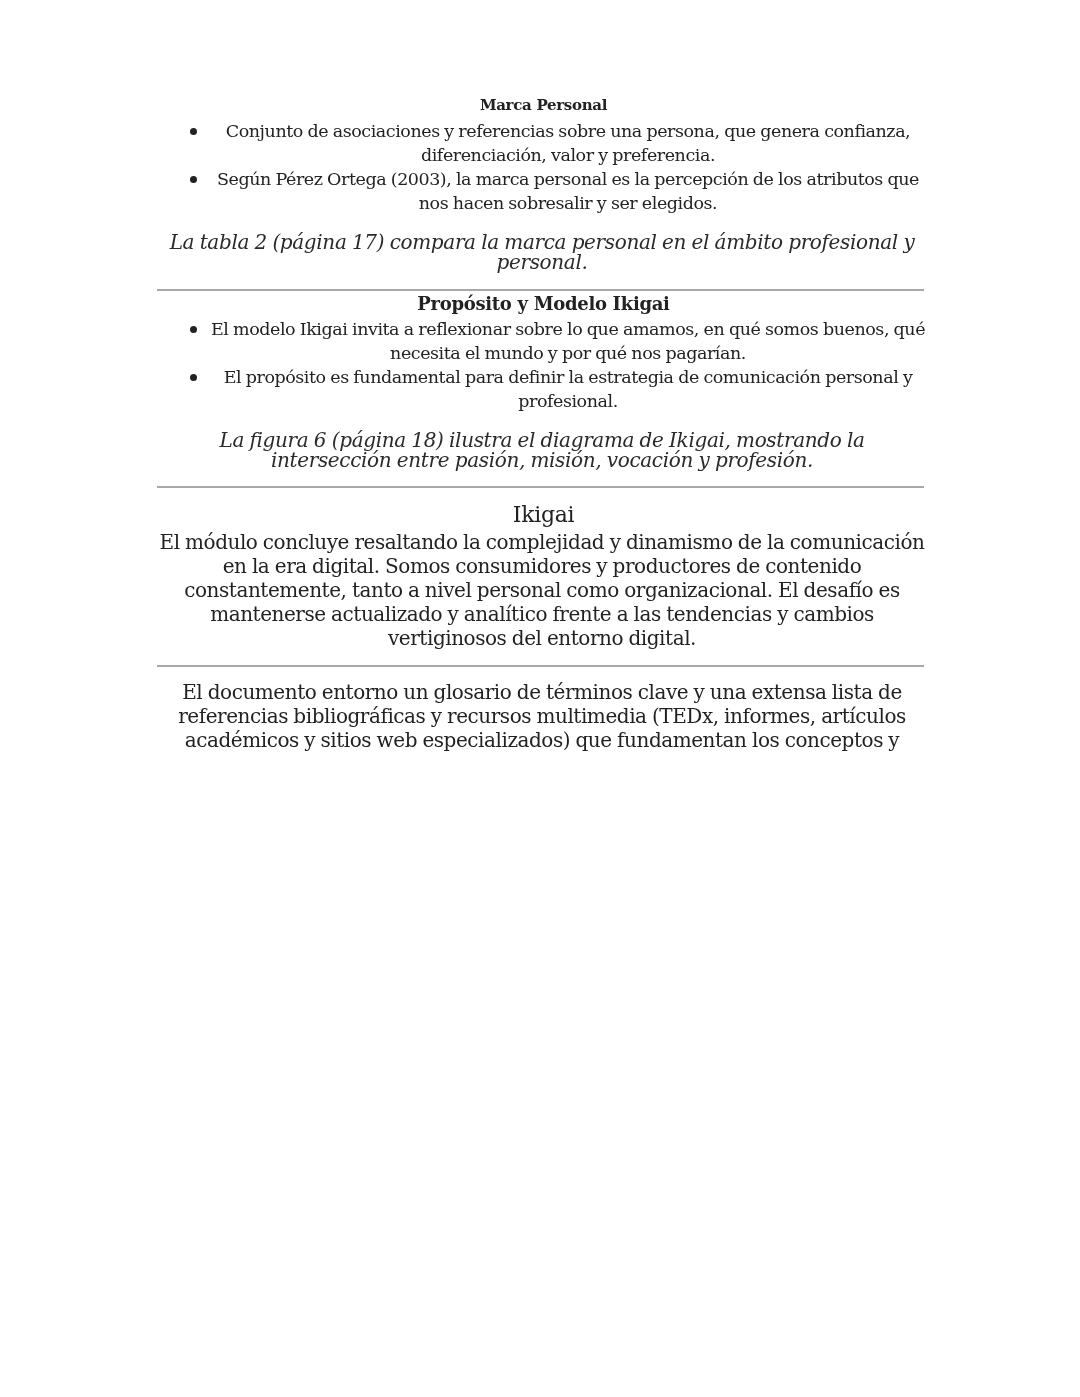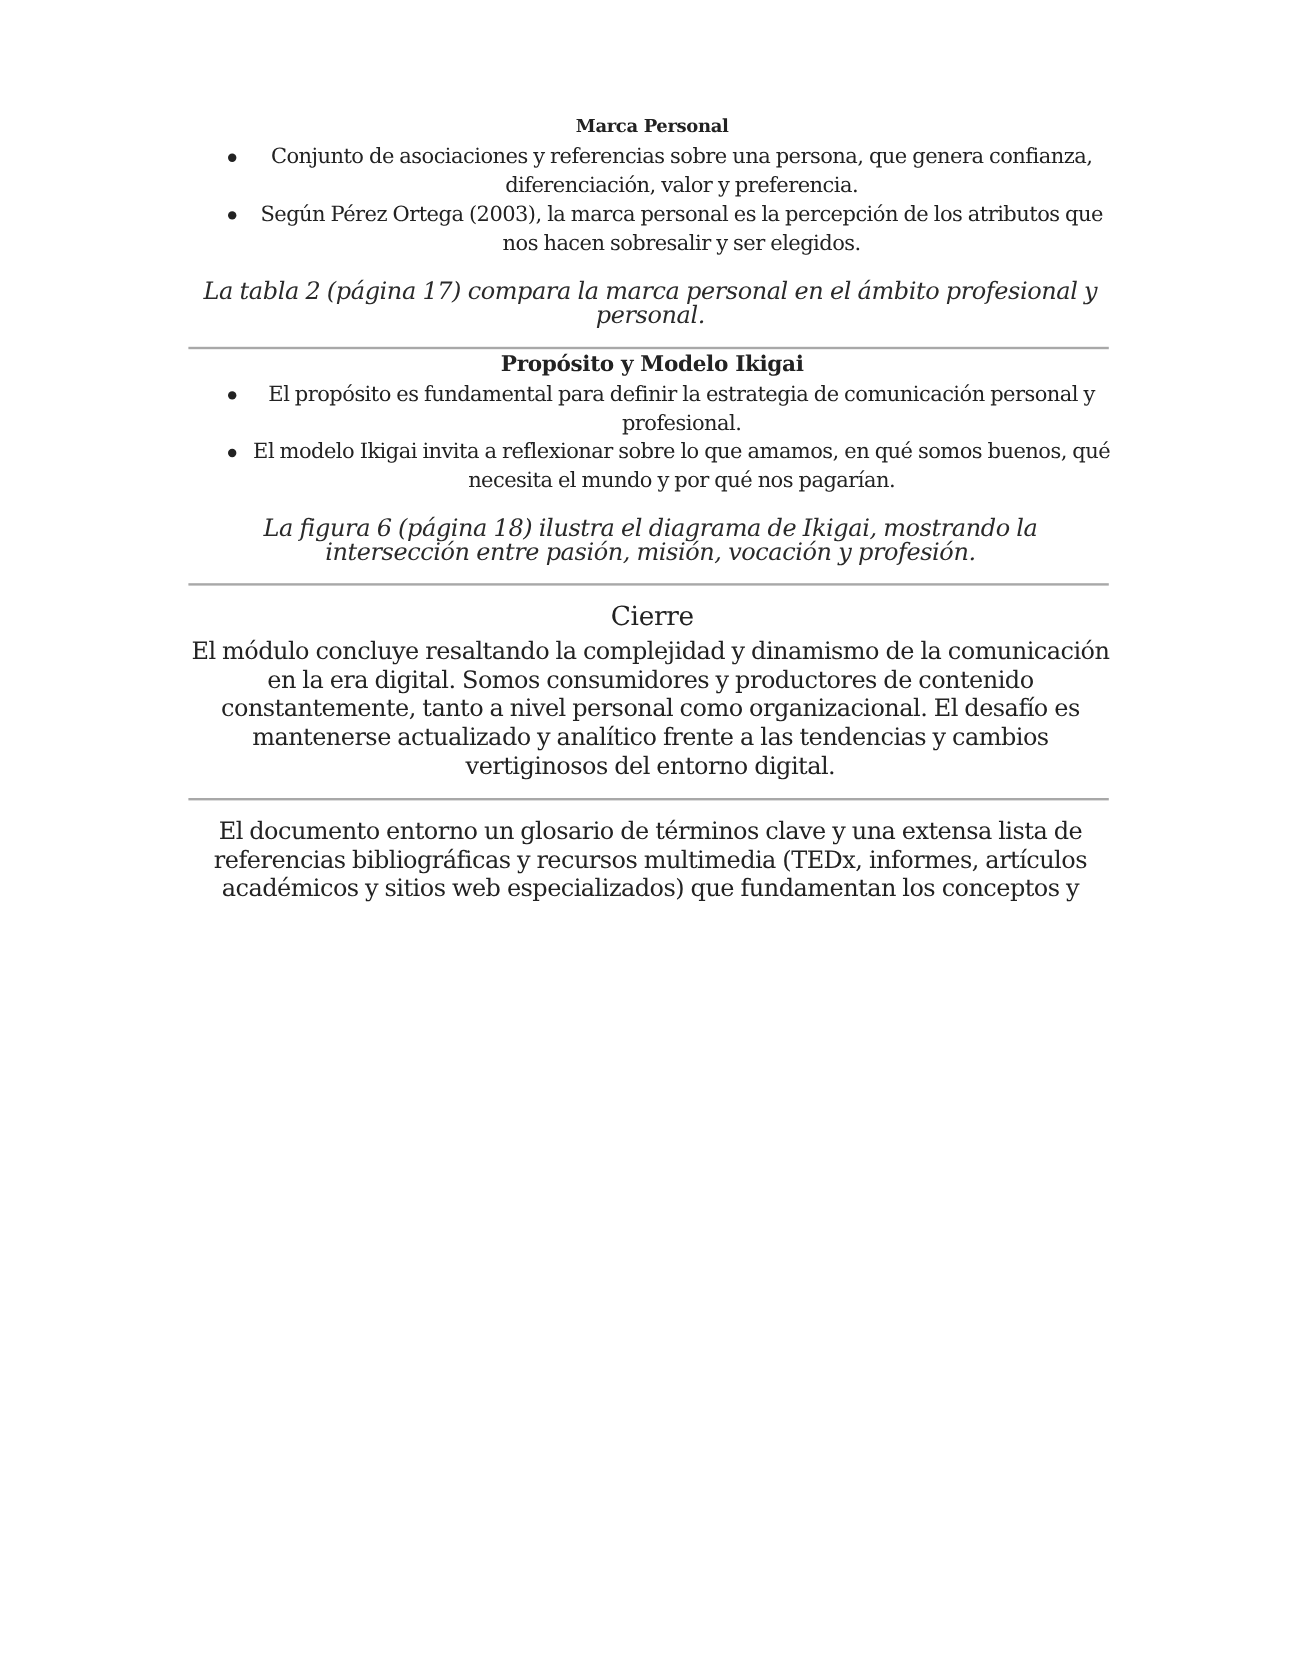--- a/index.html
+++ b/index.html
@@ -132,34 +132,34 @@
       <p class="caption" style="margin-top:17px;">La tabla 2 (página 17) compara la marca personal en el ámbito profesional y personal.</p>
     </section>
 
     <hr class="rule" style="margin-top:17px;">
 
     <section style="">
       <div class="h3">Propósito y Modelo Ikigai</div>
       <ul class="bullets">
         <li>
           <span class="dot"></span>
-          <span>El propósito es fundamental para definir la estrategia de comunicación personal y profesional.</span>
+          <span>El modelo Ikigai invita a reflexionar sobre lo que amamos, en qué somos buenos, qué necesita el mundo y por qué nos pagarían.</span>
         </li>
         <li>
           <span class="dot"></span>
-          <span>El modelo Ikigai invita a reflexionar sobre lo que amamos, en qué somos buenos, qué necesita el mundo y por qué nos pagarían.</span>
+          <span>El propósito es fundamental para definir la estrategia de comunicación personal y profesional.</span>
         </li>
       </ul>
       <p class="caption" style="margin-top:17px;">La figura 6 (página 18) ilustra el diagrama de Ikigai, mostrando la intersección entre pasión, misión, vocación y profesión.</p>
     </section>
 
     <hr class="rule" style="margin-top:16px;">
 
     <section style="margin-top:12px;">
-      <div class="h2">Cierre</div>
+      <div class="h2">Ikigai</div>
       <p class="para">El módulo concluye resaltando la complejidad y dinamismo de la comunicación en la era digital. Somos consumidores y productores de contenido constantemente, tanto a nivel personal como organizacional. El desafío es mantenerse actualizado y analítico frente a las tendencias y cambios vertiginosos del entorno digital.</p>
     </section>
 
     <hr class="rule" style="margin-top:15px;">
 
     <section style="margin-top:13px;">
       <p class="para">El documento entorno un glosario de términos clave y una extensa lista de referencias bibliográficas y recursos multimedia (TEDx, informes, artículos académicos y sitios web especializados) que fundamentan los conceptos y</p>
     </section>
 
   </div>

